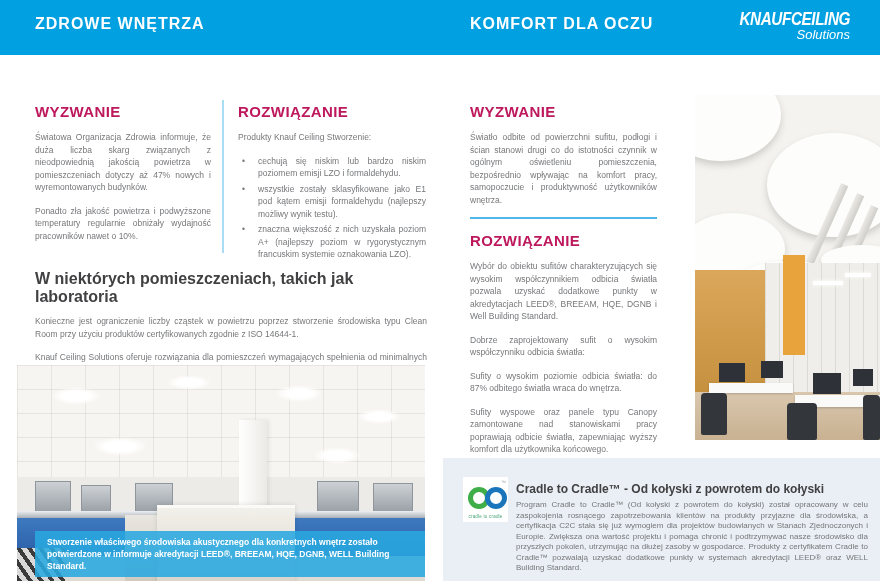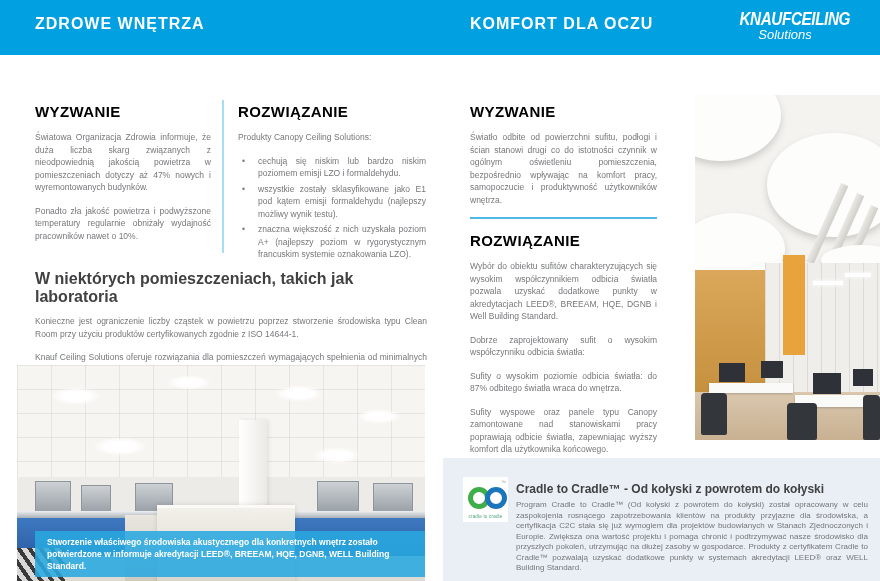--- a/index.html
+++ b/index.html
@@ -6,25 +6,25 @@
   body{
     width:880px;height:581px;position:relative;overflow:hidden;
     background:#ffffff;font-family:"Liberation Sans",sans-serif;
     -webkit-font-smoothing:antialiased;
   }
   
   .header{position:absolute;left:0;top:0;width:880px;height:55px;background:#00A0E1;}
   .title{position:absolute;top:15px;color:#fff;font-weight:bold;font-size:16px;letter-spacing:1px;}
   .title-left{left:35px;}
   .title-right{left:470px;}
-  .logo{position:absolute;right:30px;top:10px;text-align:center;color:#fff;font-style:italic;line-height:1;}
+  .logo{position:absolute;right:30px;top:10px;text-align:right;color:#fff;font-style:italic;line-height:1;}
   .logo-main{font-size:18px;font-weight:bold;letter-spacing:-0.5px;transform:scaleX(.85);transform-origin:right;}
   .logo-sub{font-size:13px;margin-top:0;}
   
-  .h-blue{color:#000000;font-weight:bold;font-size:15px;letter-spacing:.4px;margin:0 0 11px 0;}
+  .h-blue{color:#be185d;font-weight:bold;font-size:15px;letter-spacing:.4px;margin:0 0 11px 0;}
   .body-p{font-size:8.5px;line-height:12.5px;text-align:justify;color:#76777A;margin:0 0 11px 0;}
   .col1{position:absolute;left:35px;top:103px;width:176px;}
   .col2{position:absolute;left:238px;top:103px;width:188px;}
   .vdiv{position:absolute;left:222px;top:100px;width:2px;height:153px;background:#A9DCF5;}
   .blist{list-style:none;margin:4px 0 0 0;padding:0;}
   .blist li{position:relative;padding-left:20px;margin:0 0 3px 0;font-size:8.5px;line-height:12.5px;color:#76777A;text-align:justify;}
   .blist li::before{content:"\2022";position:absolute;left:4px;top:0;color:#76777A;}
   .labs{position:absolute;left:35px;top:270px;width:392px;}
   .labs-h{font-size:16px;font-weight:bold;color:#414042;margin:0 0 9px 0;}
   .rcol{position:absolute;left:470px;top:103px;width:187px;}
@@ -85,21 +85,21 @@
 <div class="col1">
   <div class="h-blue">WYZWANIE</div>
   <p class="body-p">Światowa Organizacja Zdrowia informuje, że duża liczba skarg związanych z nieodpowiednią jakością powietrza w pomieszczeniach dotyczy aż 47% nowych i wyremontowanych budynków.</p>
   <p class="body-p">Ponadto zła jakość powietrza i podwyższone temperatury regularnie obniżały wydajność pracowników nawet o 10%.</p>
 </div>
 
 <div class="vdiv"></div>
 
 <div class="col2">
   <div class="h-blue">ROZWIĄZANIE</div>
-  <p class="body-p">Produkty Canopy Ceiling Solutions:</p>
+  <p class="body-p">Produkty Knauf Ceiling Stworzenie:</p>
   <ul class="blist">
     <li>cechują się niskim lub bardzo niskim poziomem emisji LZO i formaldehydu.</li>
     <li>wszystkie zostały sklasyfikowane jako E1 pod kątem emisji formaldehydu (najlepszy możliwy wynik testu).</li>
     <li>znaczna większość z nich uzyskała poziom A+ (najlepszy poziom w rygorystycznym francuskim systemie oznakowania LZO).</li>
   </ul>
 </div>
 
 <div class="labs">
   <div class="labs-h">W niektórych pomieszczeniach, takich jak laboratoria</div>
   <p class="body-p">Konieczne jest ograniczenie liczby cząstek w powietrzu poprzez stworzenie środowiska typu Clean Room przy użyciu produktów certyfikowanych zgodnie z ISO 14644-1.</p>

